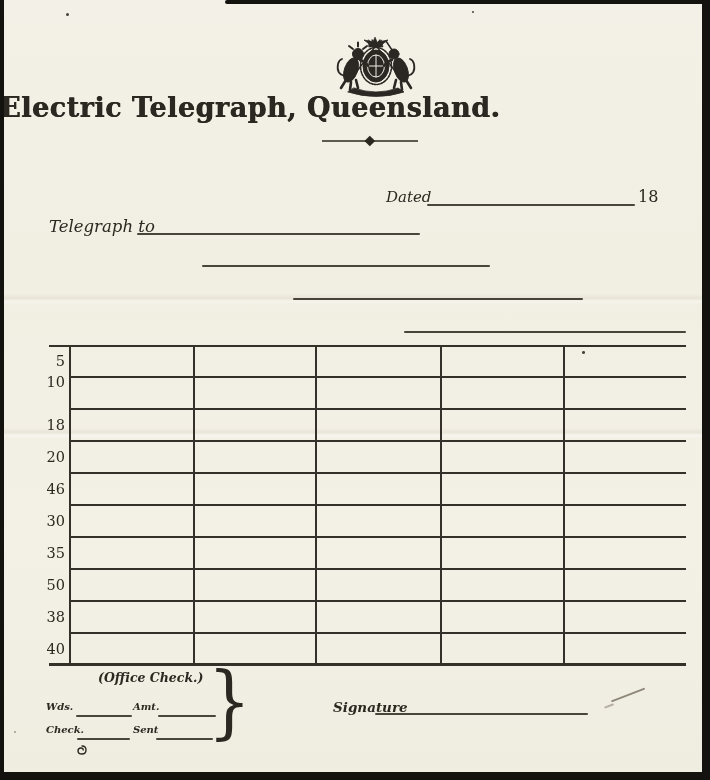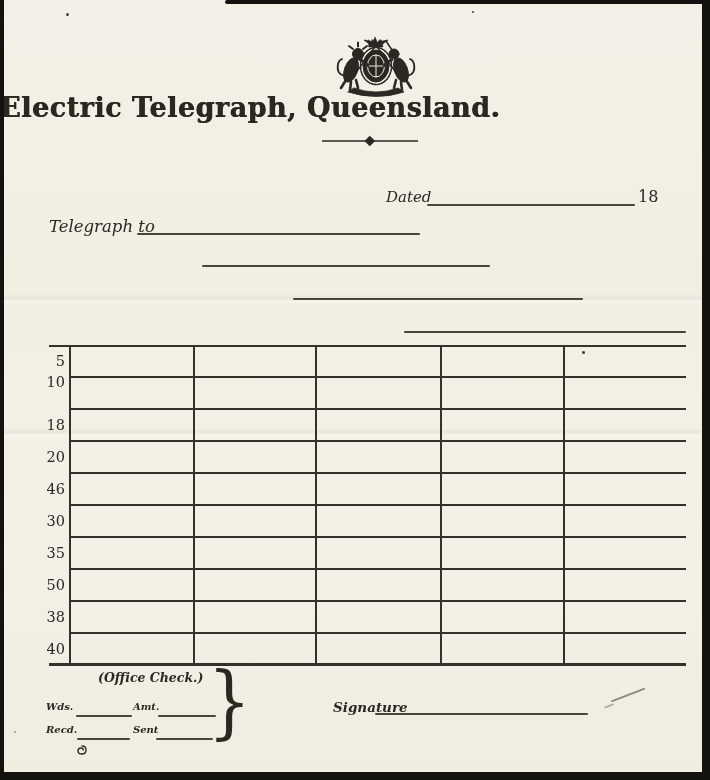--- a/index.html
+++ b/index.html
@@ -128,21 +128,21 @@
     <div class="rownum" style="top:295px">40</div>
   </div>
 
   <div class="it" style="left:98px;top:670px;width:80px;text-align:right;font-size:12.5px;font-weight:bold">(Office Check.)</div>
 
   <div class="it ocklbl" style="left:46px;top:701px">Wds.</div>
   <div class="bl" style="left:76px;top:715px;width:56px"></div>
   <div class="it ocklbl" style="left:133px;top:701px">Amt.</div>
   <div class="bl" style="left:158px;top:715px;width:58px"></div>
 
-  <div class="it ocklbl" style="left:46px;top:724px">Recd.</div>
+  <div class="it ocklbl" style="left:46px;top:724px">Check.</div>
   <div class="bl" style="left:77px;top:738px;width:53px"></div>
   <div class="it ocklbl" style="left:133px;top:724px">Sent</div>
   <div class="bl" style="left:156px;top:738px;width:57px"></div>
 
   <div class="brace">}</div>
 
   <div style="position:absolute;left:77px;top:741px">
     <svg width="11" height="12" viewBox="0 0 11 12">
       <path d="M5 2 q4 0 4 4 q0 4 -4 4 q-4 0 -4 -3 q0 -3 3 -3 q2.2 0 2.2 2" stroke="#2b2822" stroke-width="1.4" fill="none" stroke-linecap="round"></path>
     </svg>

